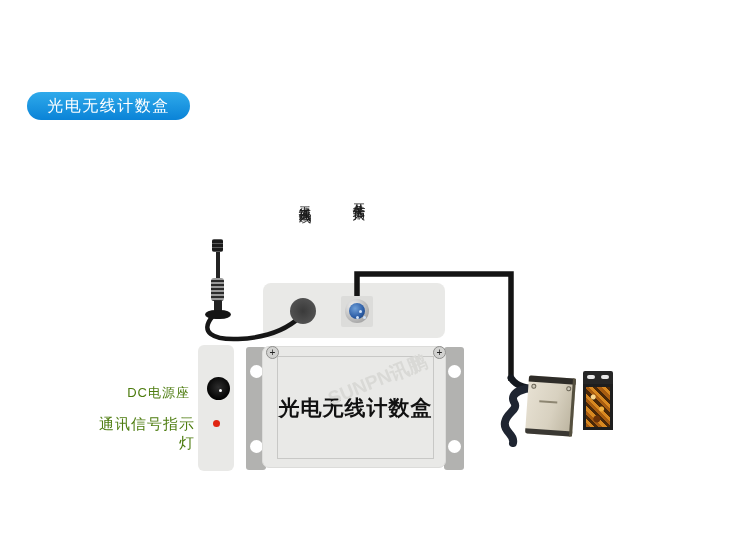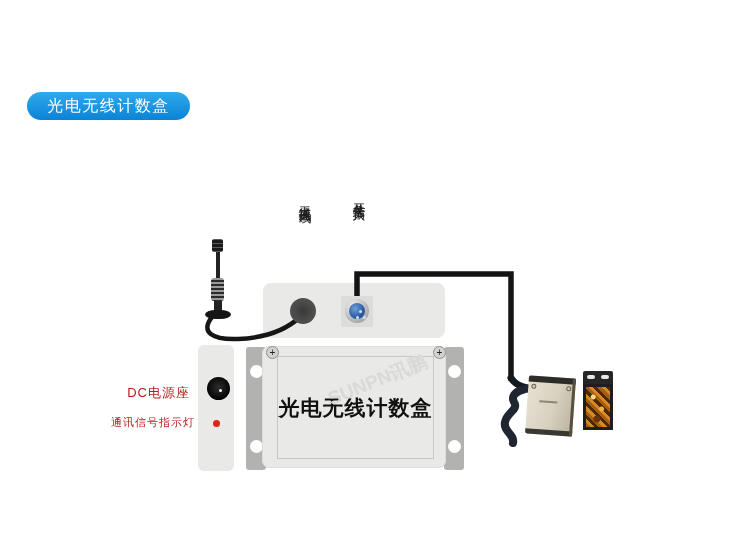--- a/index.html
+++ b/index.html
@@ -12,23 +12,23 @@
          display:flex;align-items:center;justify-content:center;}
   .badge span{color:var(--badge-text,#fff);font-size:16px;letter-spacing:1.5px;}
 
   
   .v-label{position:absolute;writing-mode:vertical-rl;text-orientation:upright;
            font-size:12.5px;letter-spacing:1px;color:#1a1a1a;}
   .v1{left:296px;top:196px;}
   .v2{left:350px;top:193px;}
 
   
-  .lbl{position:absolute;font-size:13px;color:#b91c1c;}
+  .lbl{position:absolute;font-size:13px;color:#4d7c0f;}
   .lbl.dc{left:108px;top:384px;width:82px;text-align:right;letter-spacing:1px;}
-  .lbl.ind{left:98px;top:415px;width:97px;text-align:right;letter-spacing:1px;font-size:11px;}
+  .lbl.ind{left:98px;top:415px;width:97px;text-align:right;letter-spacing:1px;font-size:15px;}
 
   
   .top-panel{position:absolute;left:263px;top:283px;width:182px;height:55px;border-radius:8px;
              background:var(--panel-gray,#E9E9E7);}
   .side-panel{position:absolute;left:198px;top:345px;width:36px;height:126px;border-radius:6px;
               background:var(--panel-gray,#E9E9E7);}
   .dc-socket{position:absolute;left:9px;top:32px;width:23px;height:23px;border-radius:50%;
              background:radial-gradient(circle at 50% 45%,#2e2e2e 0%,#000 75%);}
   .dc-pin{position:absolute;left:12px;top:12px;width:3px;height:3px;border-radius:50%;background:#fff;}
   .led{position:absolute;left:15px;top:75px;width:7px;height:7px;border-radius:50%;

